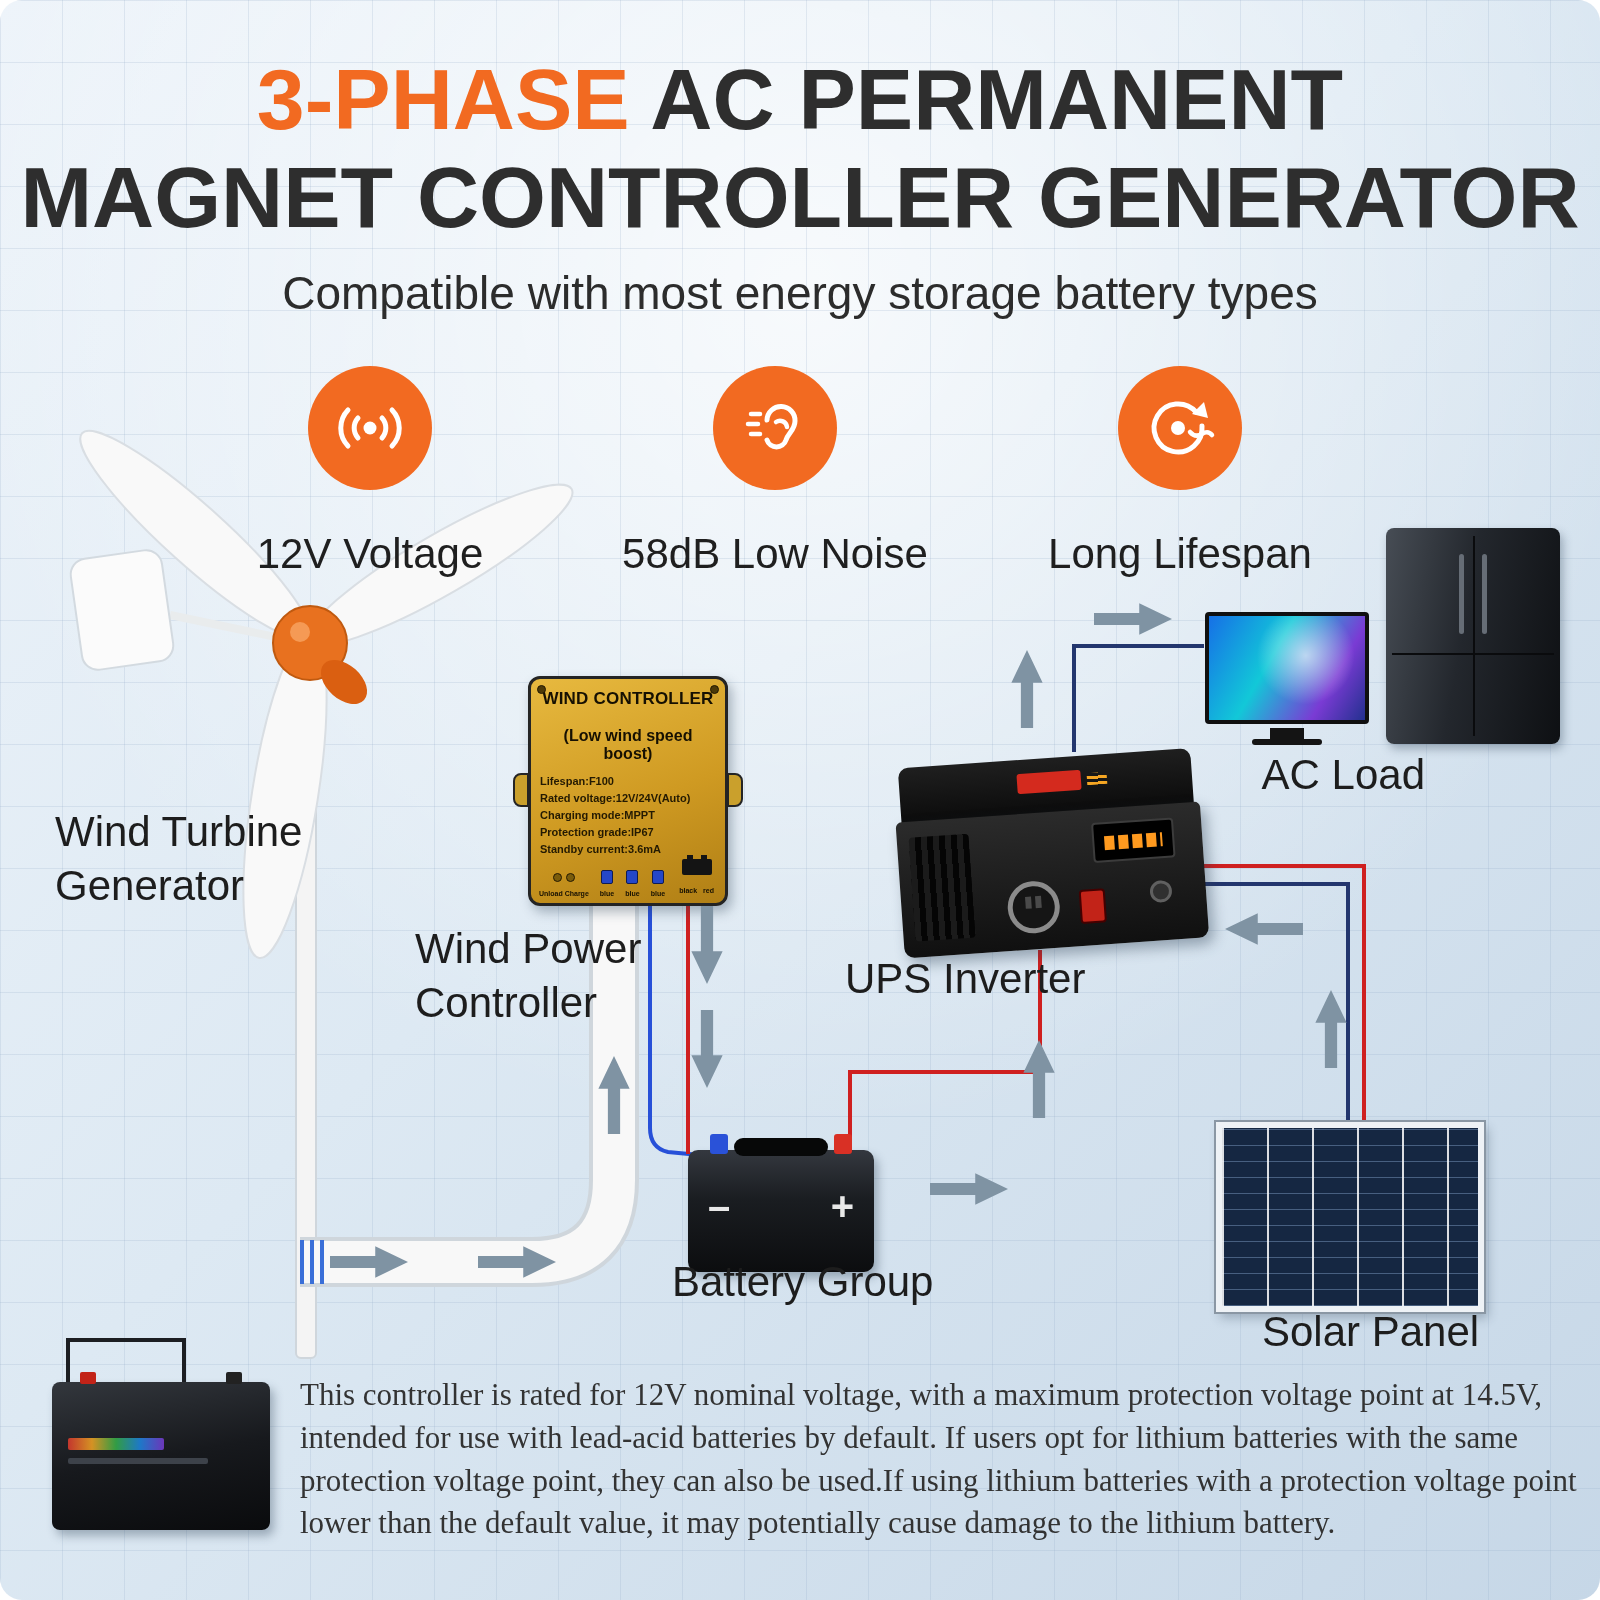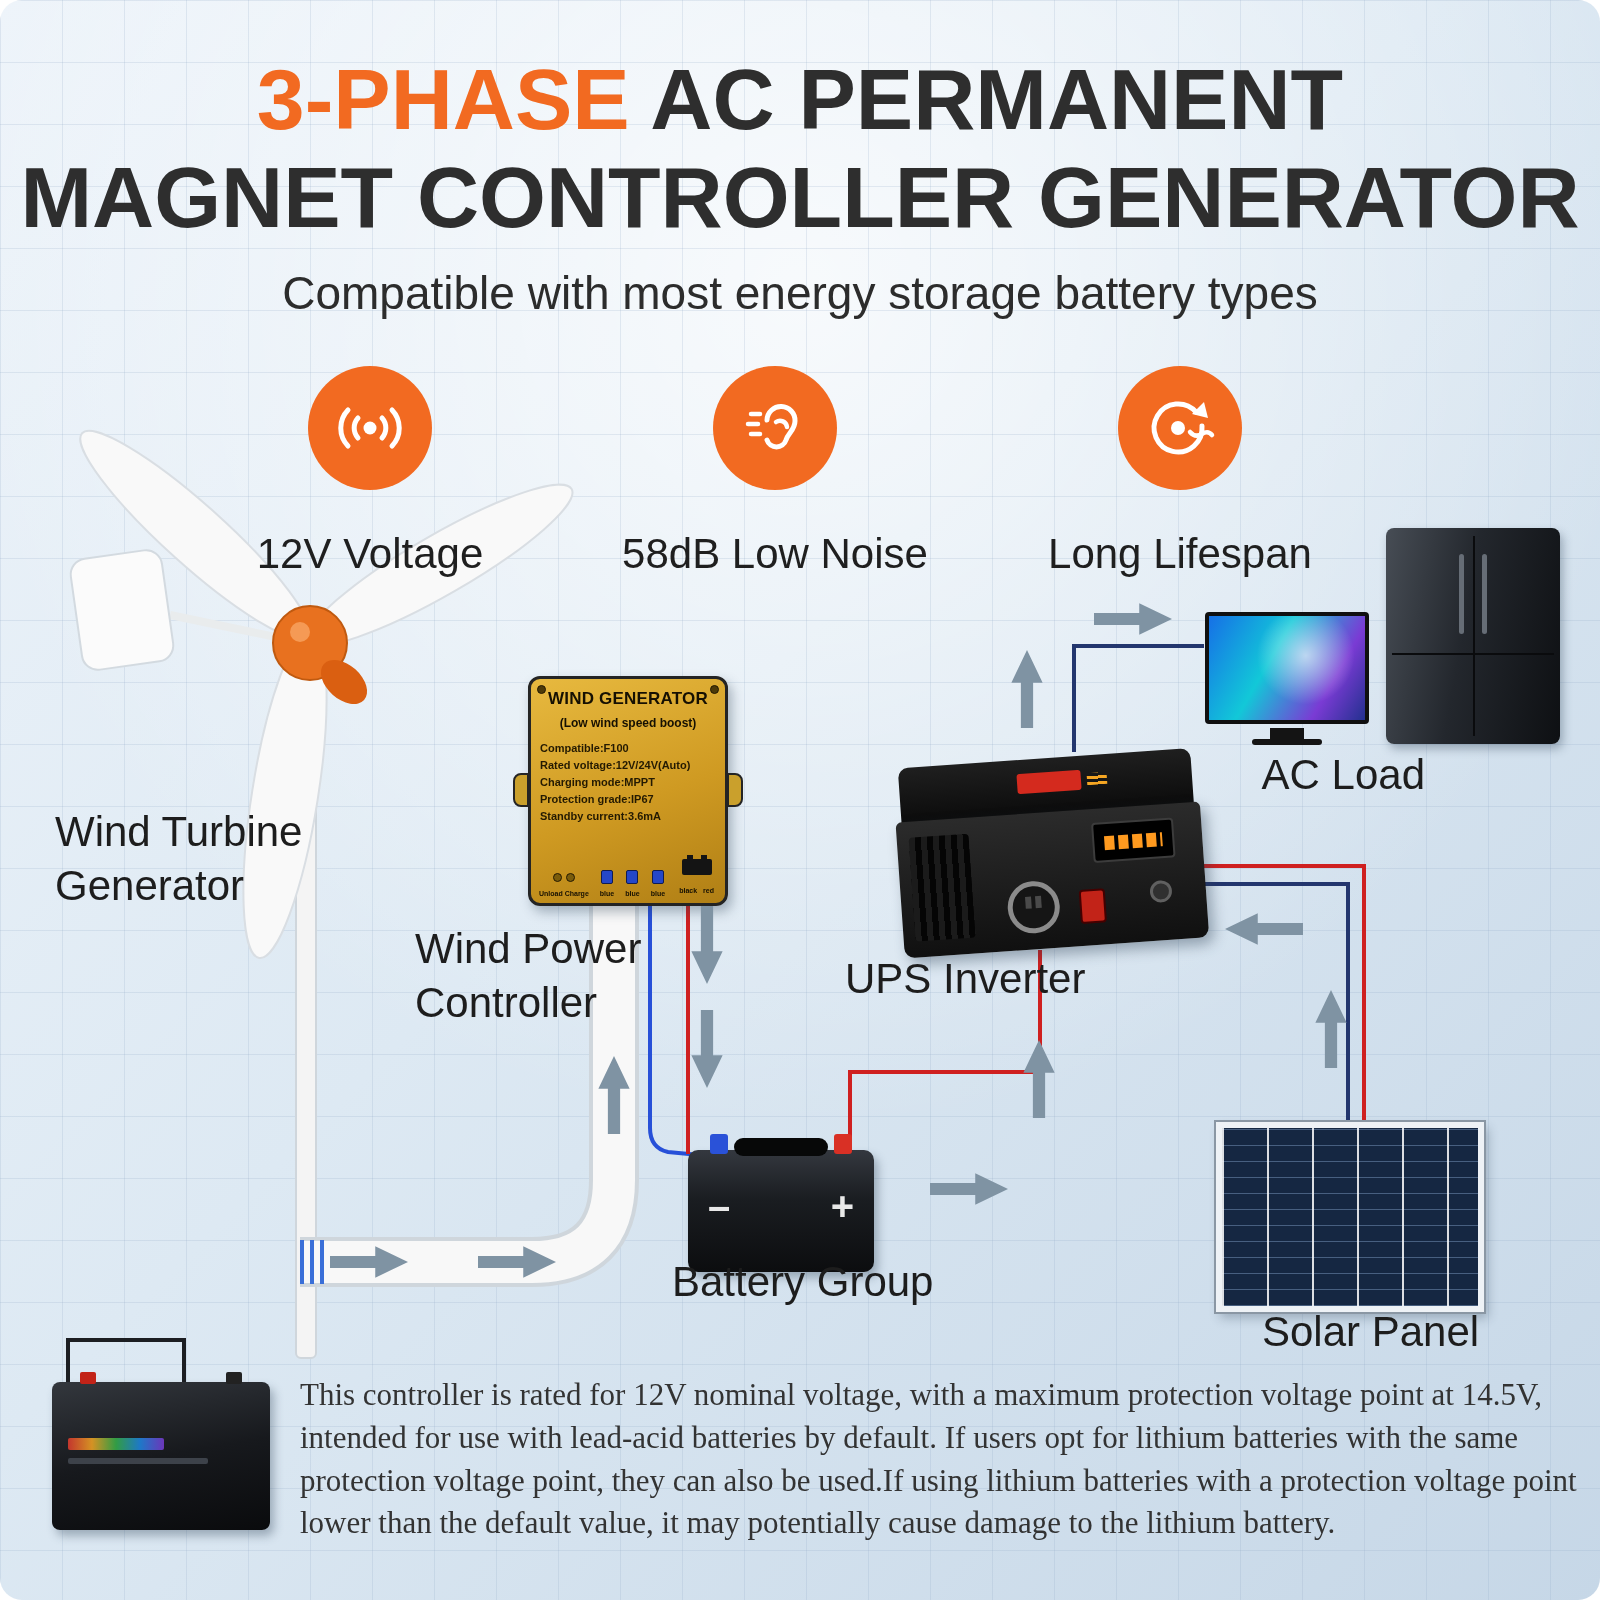--- a/index.html
+++ b/index.html
@@ -37,21 +37,21 @@
   
   .controller { position:absolute; left:528px; top:676px; width:200px; height:230px; z-index:2;
     background:linear-gradient(160deg,#e7b93f 0%,#cf9a22 55%,#b07f15 100%);
     border:3px solid #242424; border-radius:12px; padding:10px 9px 6px 9px; color:#161002;
     box-shadow:4px 6px 12px rgba(40,60,80,.35); }
   .controller .ear { position:absolute; width:16px; height:34px; background:#caa02c; border:2px solid #242424; top:94px; }
   .controller .ear.l { left:-18px; border-radius:8px 0 0 8px; }
   .controller .ear.r { right:-18px; border-radius:0 8px 8px 0; }
   .controller .screw { position:absolute; width:9px; height:9px; border-radius:50%; background:#4d3a08; border:1px solid #241a02; }
   .ctrl-title { text-align:center; font-size:17px; font-weight:bold; letter-spacing:.2px; }
-  .ctrl-sub { text-align:center; font-size:12px; font-weight:bold; margin-top:7px; }
+  .ctrl-sub { text-align:center; font-size:16px; font-weight:bold; margin-top:18px; }
   .ctrl-specs { margin-top:10px; font-size:11px; line-height:1.55; font-weight:bold; color:#241a02; }
   .ctrl-terminals { position:absolute; left:8px; right:8px; bottom:6px; display:flex; justify-content:space-between; align-items:flex-end; }
   .term-col { text-align:center; }
   .term-label { display:block; font-size:7px; font-weight:bold; margin-top:2px; }
   .hole { display:inline-block; width:9px; height:9px; border-radius:50%; background:#7a5c0b; border:1px solid #241a02; margin:0 2px 2px 2px; }
   .term-block { display:inline-block; width:12px; height:14px; background:#2547c8; border:1px solid #101c50; border-radius:2px; }
   .batt-glyph { display:inline-block; width:30px; height:16px; background:#141414; border-radius:2px; position:relative; }
   .batt-glyph:before { content:""; position:absolute; top:-4px; left:5px; width:6px; height:4px; background:#141414; }
   .batt-glyph:after  { content:""; position:absolute; top:-4px; right:5px; width:6px; height:4px; background:#141414; }
   .term-pair span { font-size:7px; font-weight:bold; margin:0 3px; }
@@ -199,24 +199,24 @@
     <path d="M1074 752 L1074 646 L1204 646" fill="none" stroke="#23366e" stroke-width="4"></path>
     <path d="M1200 866 L1364 866 L1364 1126" fill="none" stroke="#cf2020" stroke-width="4"></path>
     <path d="M1200 884 L1348 884 L1348 1126" fill="none" stroke="#23366e" stroke-width="4"></path>
   </svg>
 
   <div class="controller">
     <div class="ear l"></div>
     <div class="ear r"></div>
     <div class="screw" style="left:6px;top:6px;"></div>
     <div class="screw" style="right:6px;top:6px;"></div>
-    <div class="ctrl-title">WIND GENERATOR</div>
+    <div class="ctrl-title">WIND CONTROLLER</div>
     <div class="ctrl-sub">(Low wind speed boost)</div>
     <div class="ctrl-specs">
-      <div>Compatible:F100</div>
+      <div>Lifespan:F100</div>
       <div>Rated voltage:12V/24V(Auto)</div>
       <div>Charging mode:MPPT</div>
       <div>Protection grade:IP67</div>
       <div>Standby current:3.6mA</div>
     </div>
     <div class="ctrl-terminals">
       <div class="term-col">
         <span class="hole"></span><span class="hole"></span>
         <span class="term-label">Unload Charge</span>
       </div>

